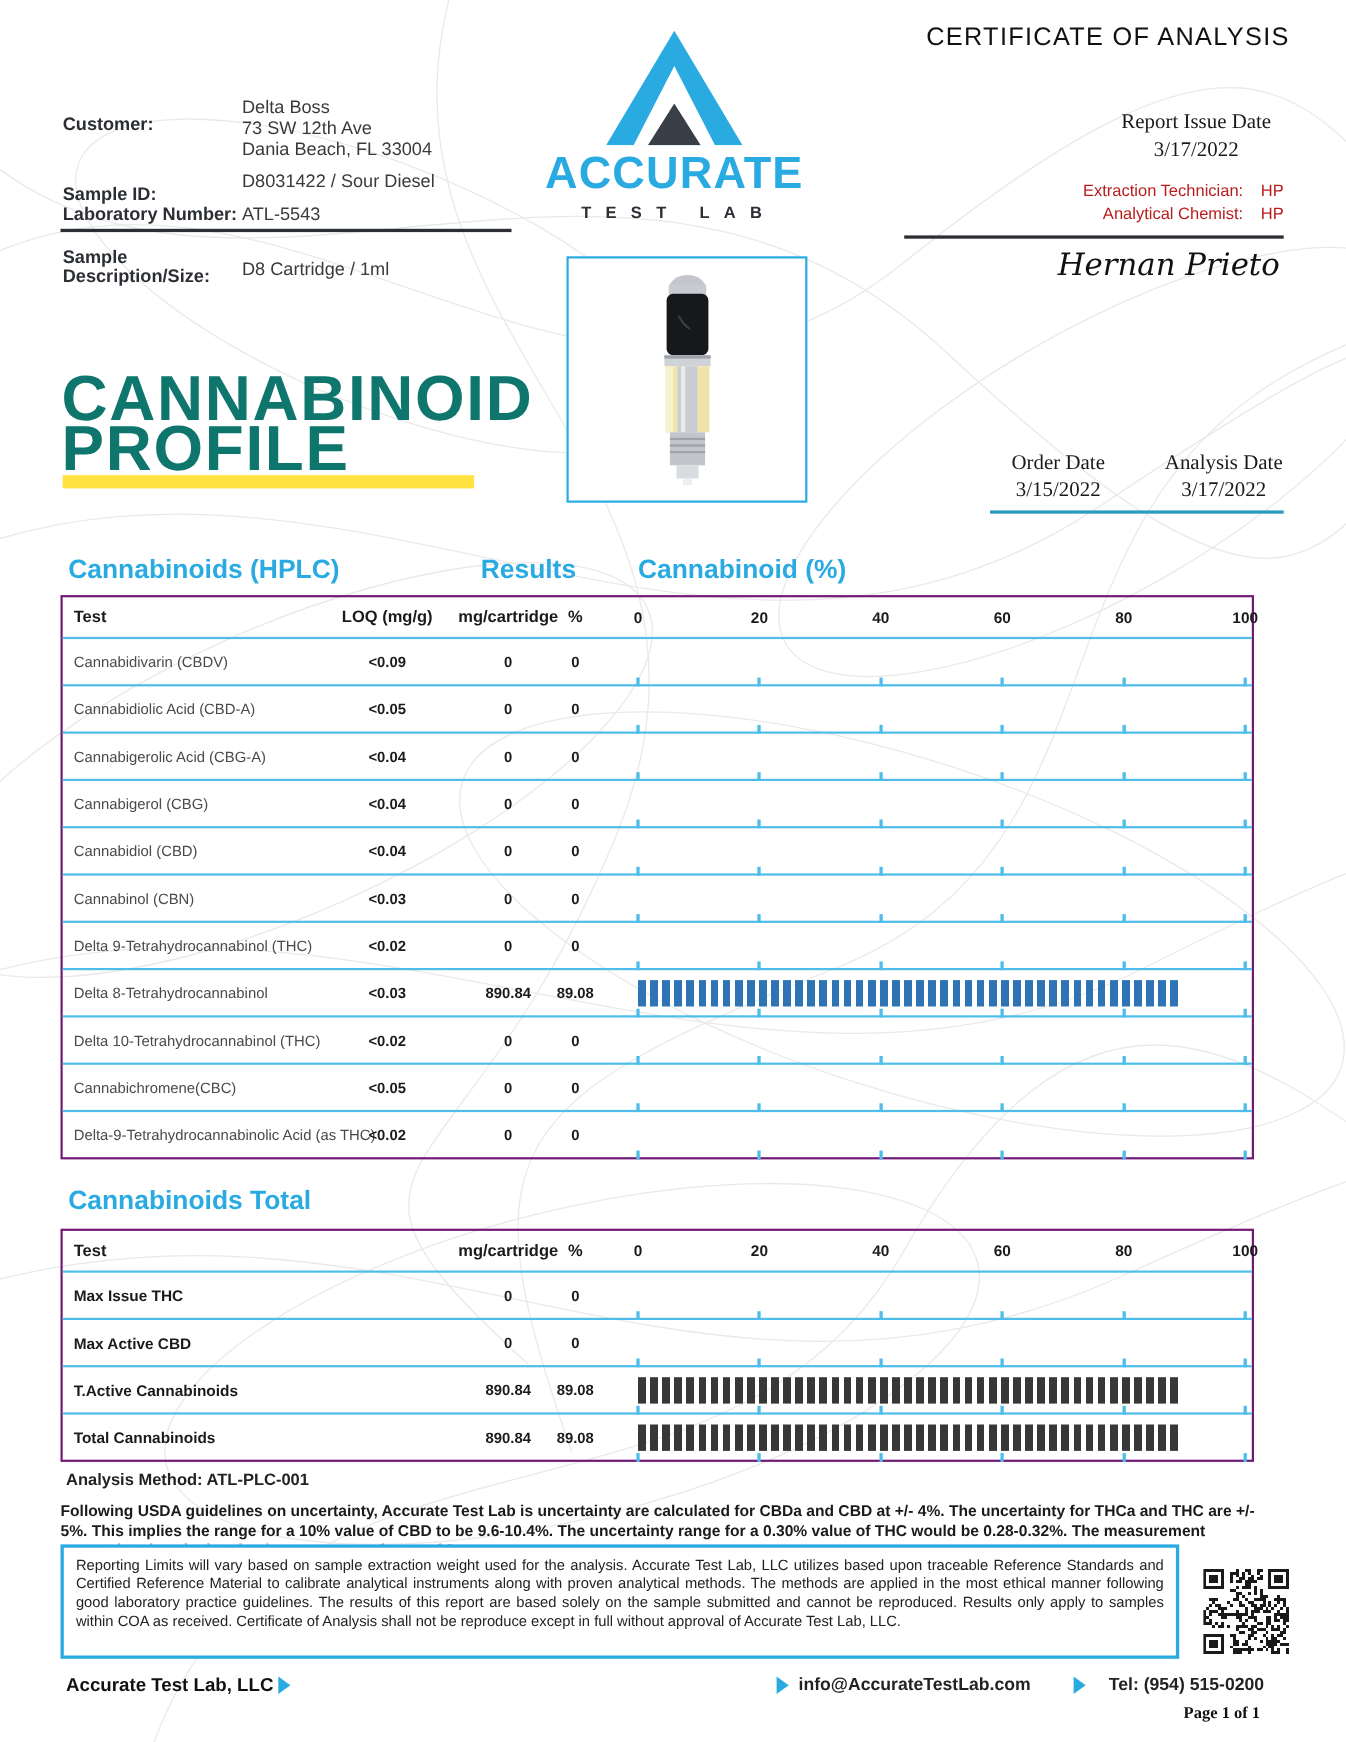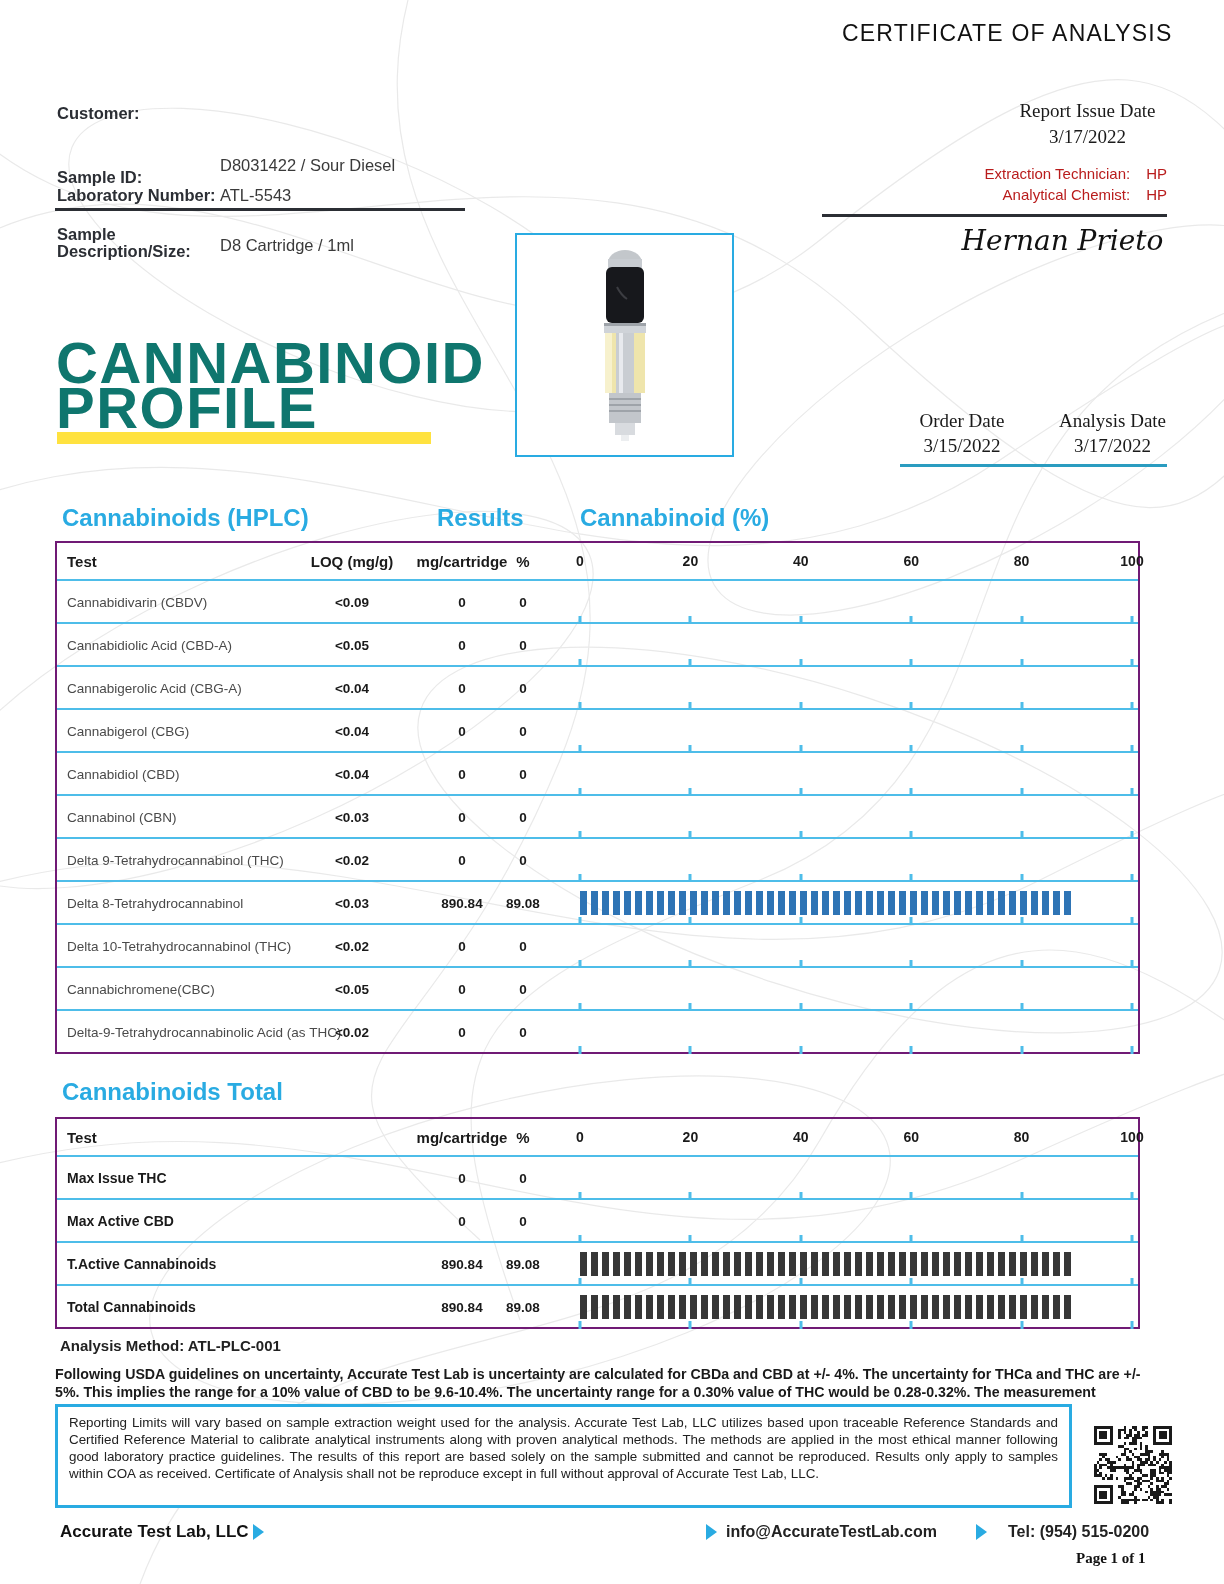--- a/index.html
+++ b/index.html
@@ -108,27 +108,41 @@
       <ellipse cx="820" cy="840" rx="420" ry="150" transform="rotate(18 820 840)"></ellipse>
       <ellipse cx="520" cy="1240" rx="380" ry="140" transform="rotate(-14 520 1240)"></ellipse>
       <ellipse cx="1000" cy="420" rx="330" ry="120" transform="rotate(-30 1000 420)"></ellipse>
       <ellipse cx="350" cy="260" rx="300" ry="110" transform="rotate(22 350 260)"></ellipse>
     </g>
   </svg>
 
   <div class="layer cert-title">CERTIFICATE OF ANALYSIS</div>
 
   <div class="layer field-label customer-label">Customer:</div>
+  <div class="layer customer-lines">
+    <div>Delta Boss</div>
+    <div>73 SW 12th Ave</div>
+    <div>Dania Beach, FL 33004</div>
+  </div>
   <div class="layer field-label sampleid-label">Sample ID:</div>
   <div class="layer sampleid-value">D8031422 / Sour Diesel</div>
   <div class="layer field-label labnum-label">Laboratory Number:</div>
   <div class="layer labnum-value">ATL-5543</div>
   <div class="layer hr-dark-left"></div>
   <div class="layer hr-dark-right"></div>
 
+  <div class="layer logo-wrap">
+    <svg class="logo-tri" viewBox="0 0 124 104">
+      <polygon points="62,0 124,104 0,104" fill="#29ABE2"></polygon>
+      <polygon points="62,32 99,104 25,104" fill="#ffffff"></polygon>
+      <polygon points="62,66 86,104 38,104" fill="#3a3f47"></polygon>
+    </svg>
+    <div class="logo-brand">ACCURATE</div>
+    <div class="logo-sub">TEST LAB</div>
+  </div>
 
   <div class="layer report-date-block">
     <div>Report Issue Date</div>
     <div class="d">3/17/2022</div>
   </div>
   <div class="layer tech-block">
     <div class="tech-row">
       <span>Extraction Technician:</span>
       <span>HP</span>
     </div>

